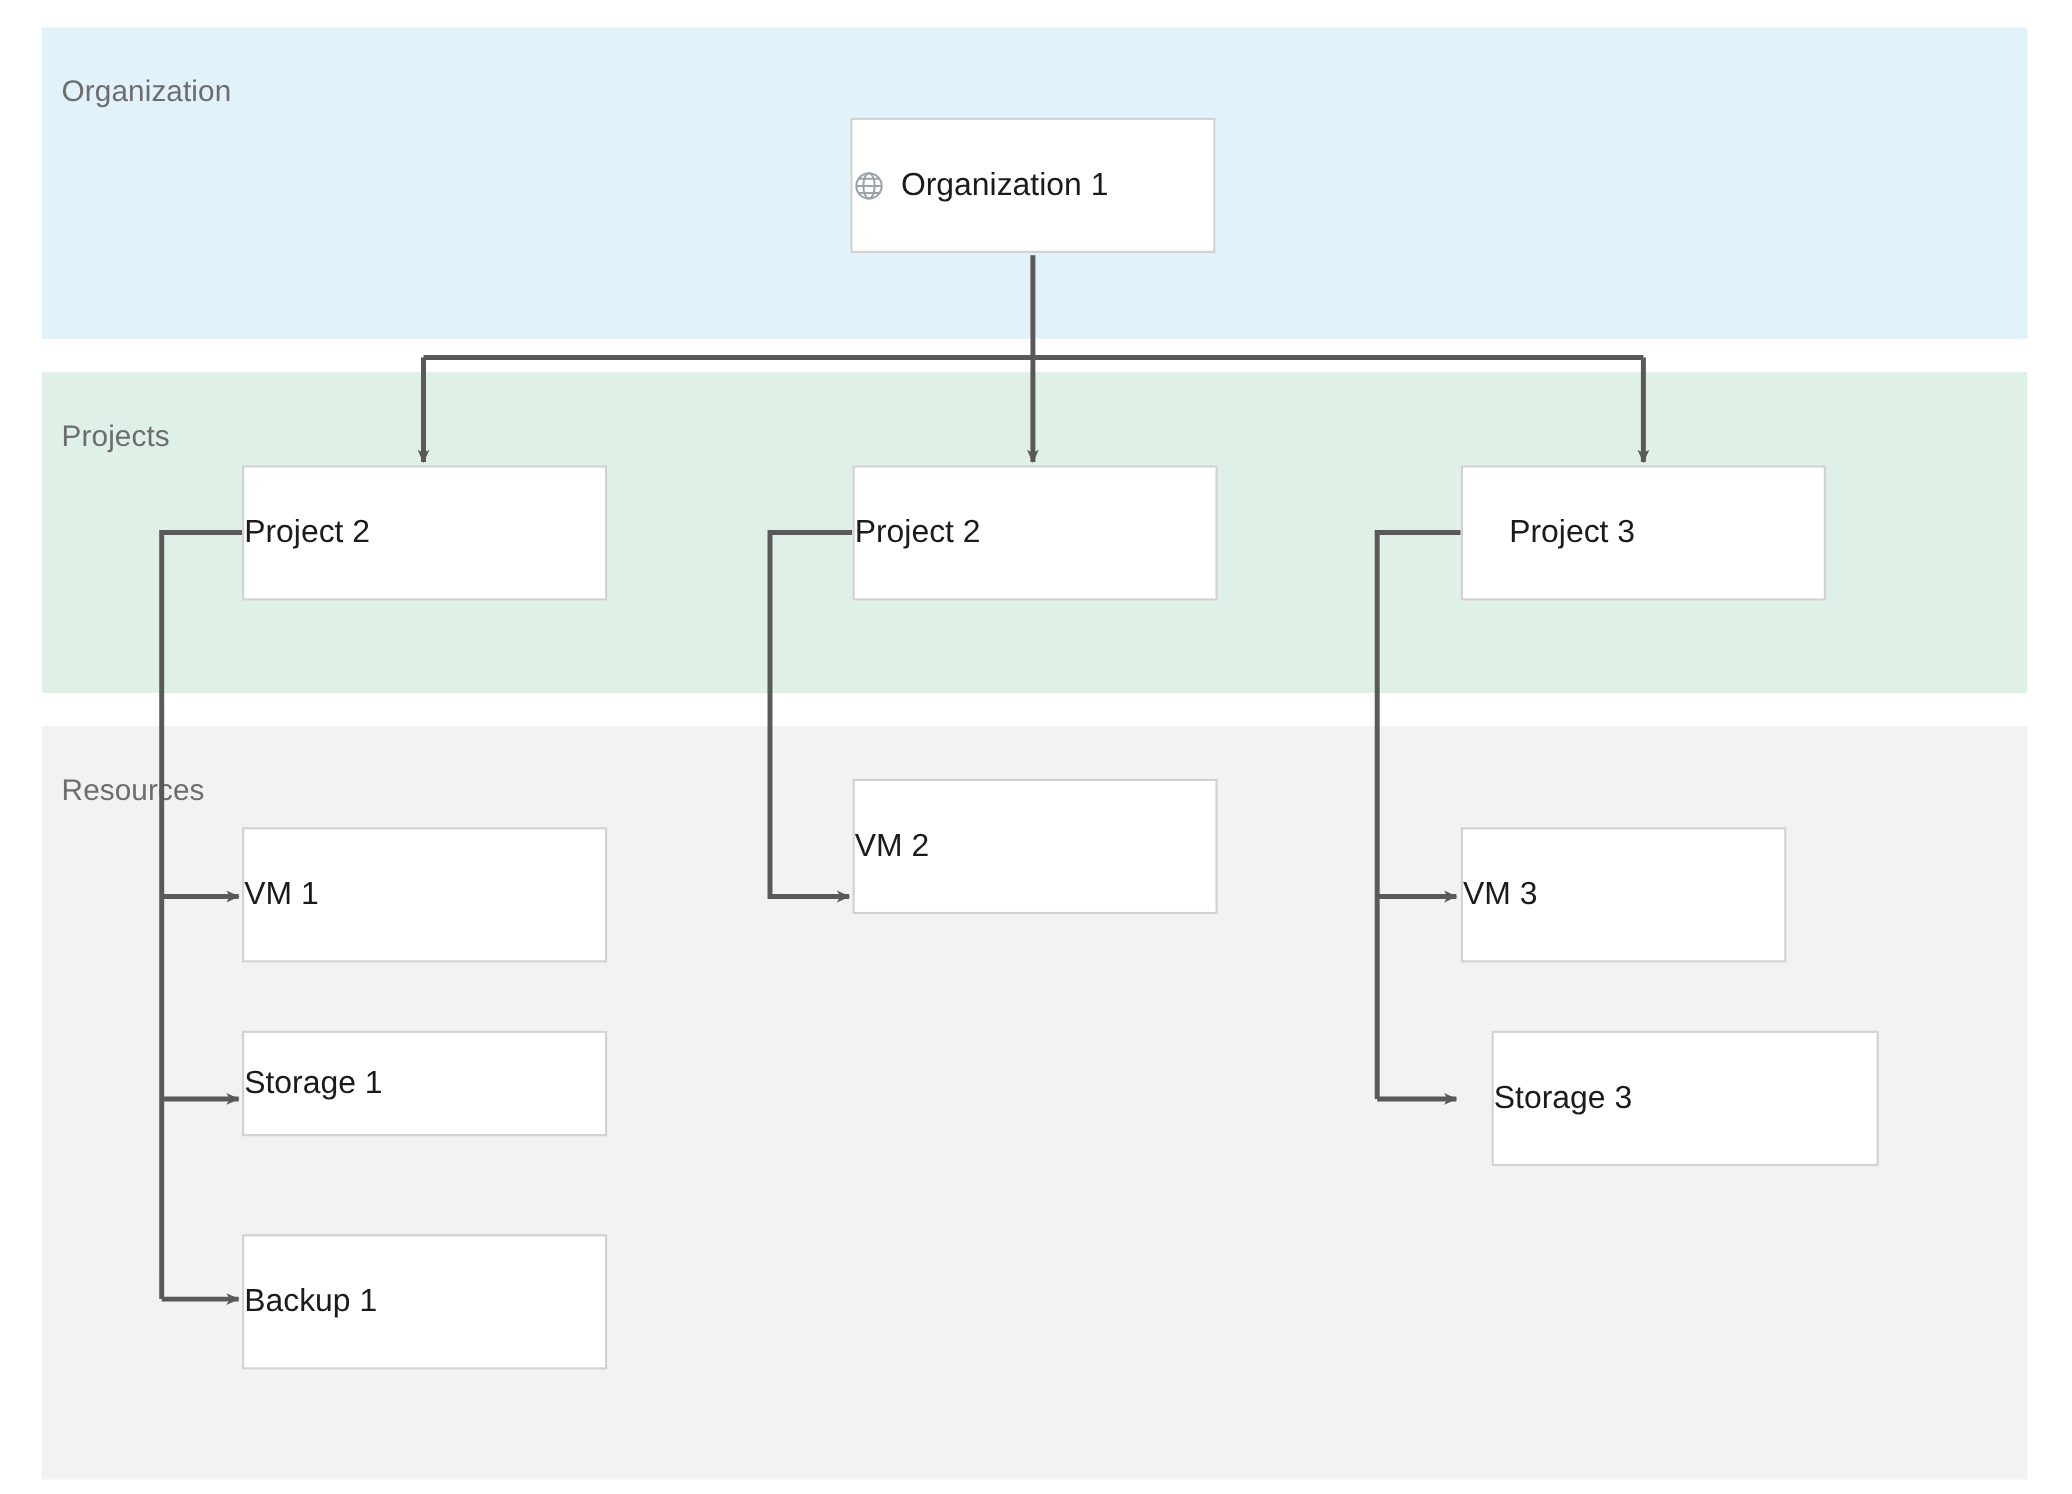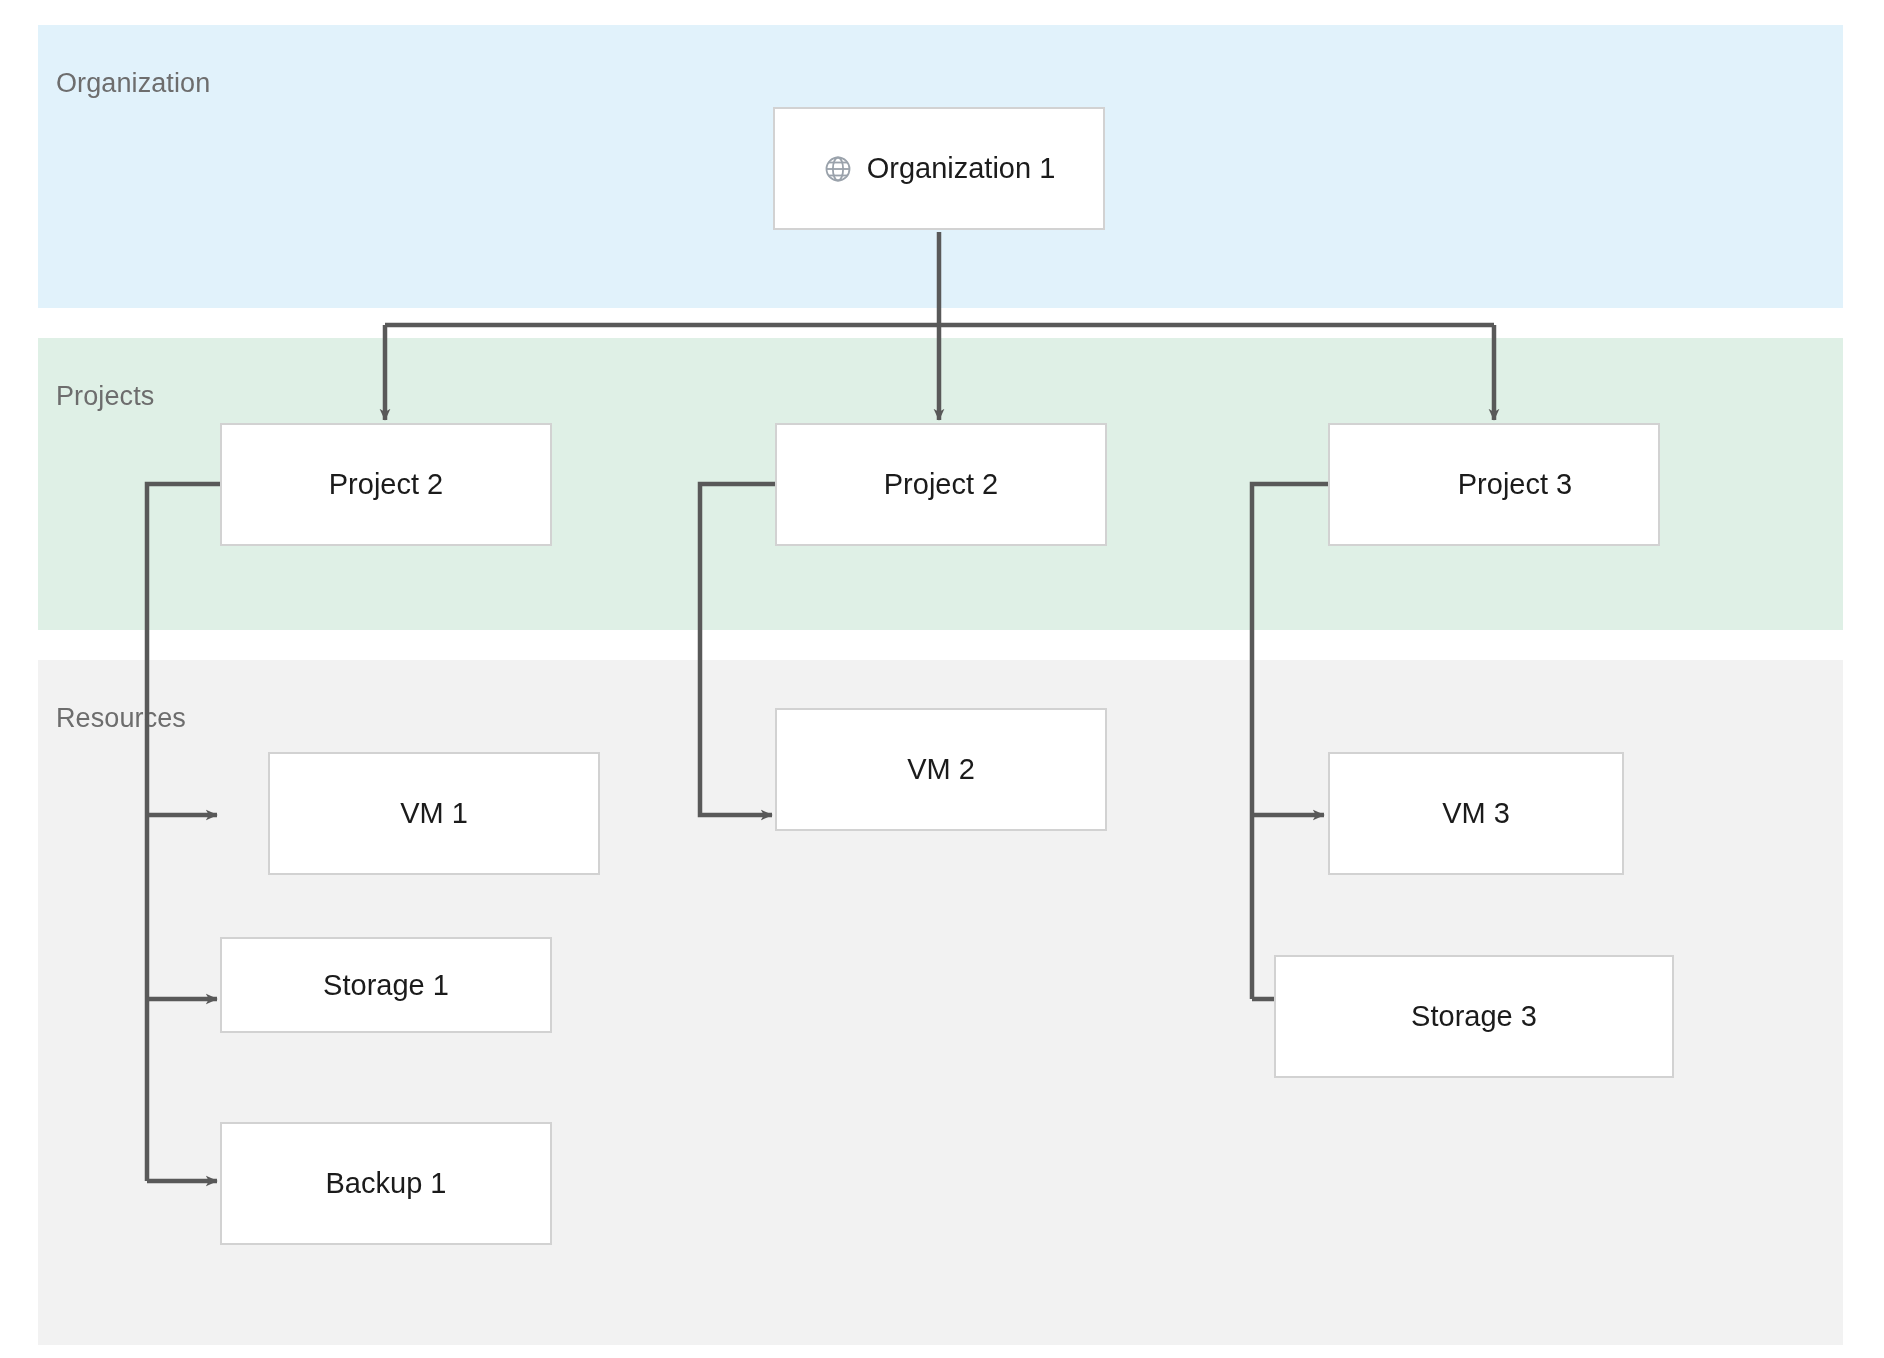--- a/index.html
+++ b/index.html
@@ -41,21 +41,20 @@
   #band-resources    { top: 660px; height: 685px; background: #f2f2f2; }
 
   
   .node {
     position: absolute;
     box-sizing: border-box;
     background: #ffffff;
     border: 2px solid #d2d2d2;
     display: flex;
     align-items: center;
-    justify-content: center;
     font-size: 29px;
     color: #1b1b1b;
     z-index: 5;
   }
   .node .label { white-space: nowrap; }
   .node-inner {
     display: flex;
     align-items: center;
     gap: 14px;
   }
@@ -132,34 +131,34 @@
   <div class="node" style="left:220px; top:423px; width:332px; height:123px;">
     <span class="label">Project 2</span>
   </div>
   <div class="node" style="left:775px; top:423px; width:332px; height:123px;">
     <span class="label">Project 2</span>
   </div>
   <div class="node" style="left:1328px; top:423px; width:332px; height:123px;padding-left:42px;">
     <span class="label">Project 3</span>
   </div>
 
-  <div class="node" style="left:220px; top:752px; width:332px; height:123px;margin-left:48px;">
+  <div class="node" style="left:220px; top:752px; width:332px; height:123px;">
     <span class="label">VM 1</span>
   </div>
   <div class="node" style="left:220px; top:937px; width:332px; height:96px;">
     <span class="label">Storage 1</span>
   </div>
   <div class="node" style="left:220px; top:1122px; width:332px; height:123px;">
     <span class="label">Backup 1</span>
   </div>
 
   <div class="node" style="left:775px; top:708px; width:332px; height:123px;">
     <span class="label">VM 2</span>
   </div>
 
   <div class="node" style="left:1328px; top:752px; width:296px; height:123px;">
     <span class="label">VM 3</span>
   </div>
-  <div class="node" style="left:1274px; top:937px; width:400px; height:123px;margin-top:18px;">
+  <div class="node" style="left:1356px; top:937px; width:352px; height:123px;">
     <span class="label">Storage 3</span>
   </div>
 
 </div>
 
 </body></html>

